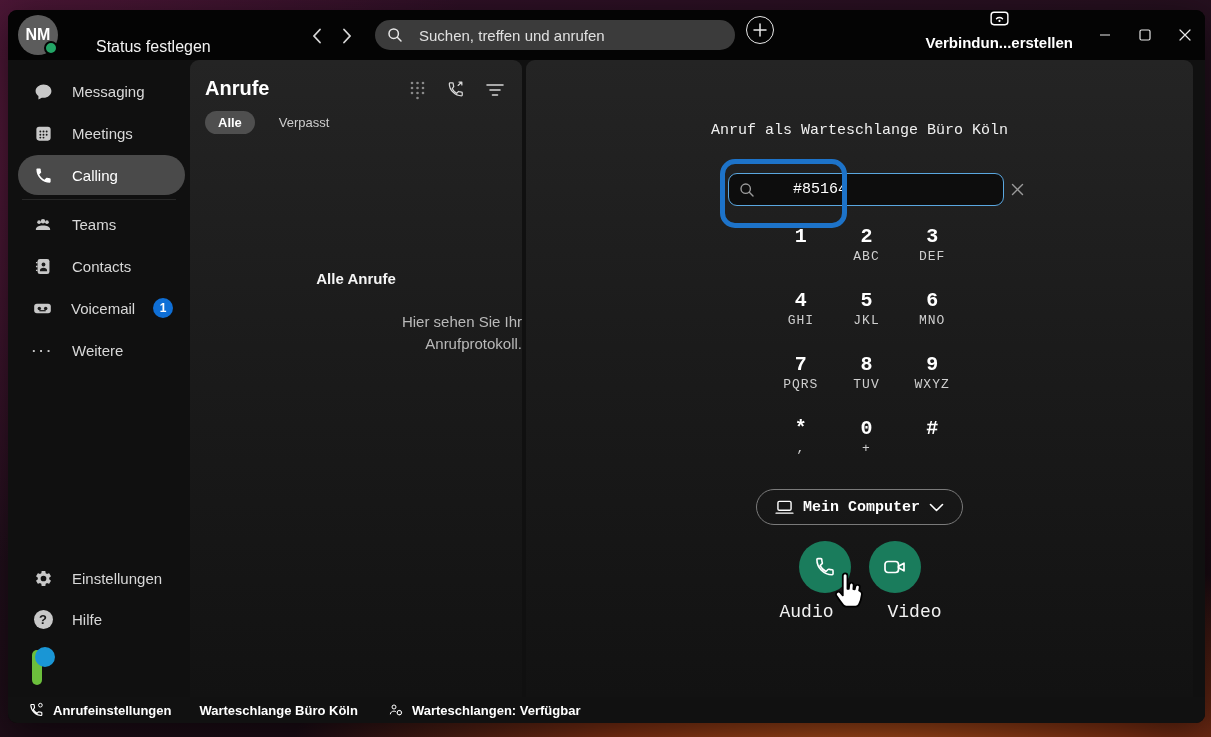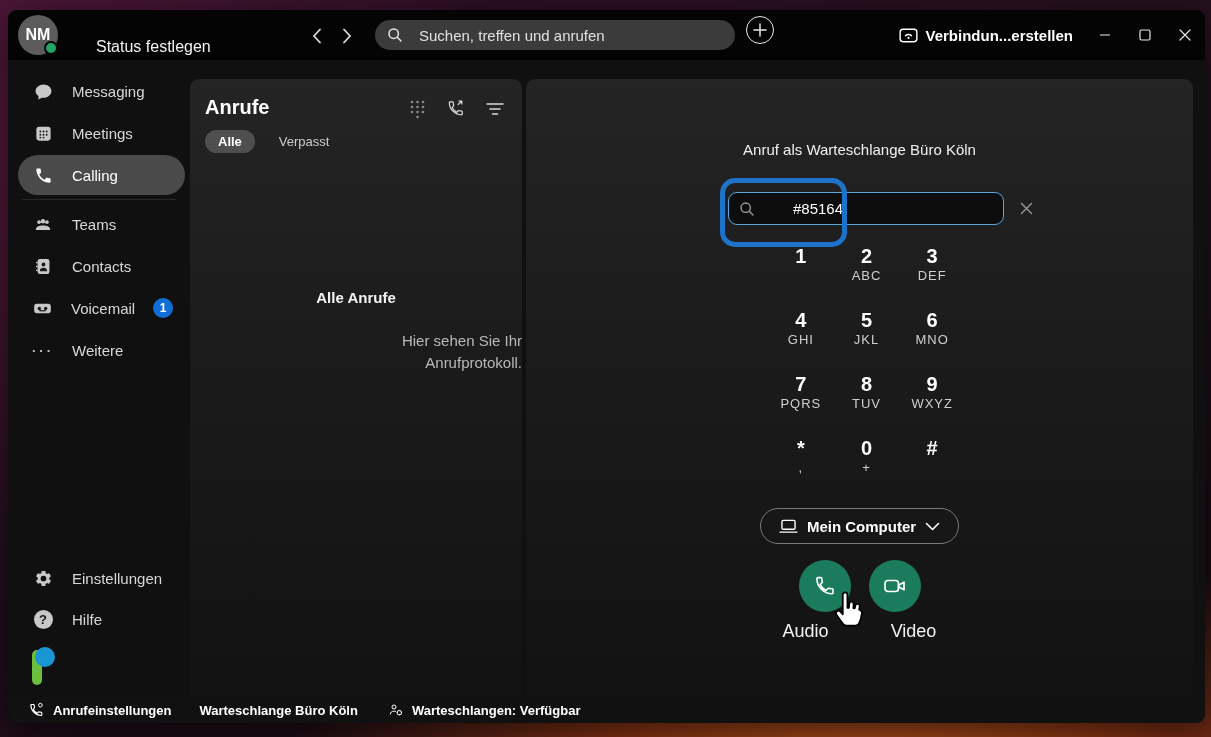--- a/index.html
+++ b/index.html
@@ -28,21 +28,21 @@
     justify-content:center; border-radius:5px; }
   .nav-back { left:296px; } .nav-fwd { left:326px; }
   .global-search { position:absolute; left:367px; top:10px; width:360px; height:30px;
     background:#3b3b3b; border-radius:15px; display:flex; align-items:center; padding:0 12px; }
   .global-search input { flex:1; background:transparent; border:none; outline:none;
     color:#eaeaea; font-size:15px; margin-left:16px; font-family:inherit; }
   .global-search input::placeholder { color:#e0e0e0; opacity:1; }
   .plus-btn { position:absolute; left:738px; top:6px; width:28px; height:28px; border-radius:50%;
     border:1.6px solid #e8e8e8; display:flex; align-items:center; justify-content:center; }
   .connect { position:absolute; right:132px; top:0; height:50px; display:flex; align-items:center;
-    gap:7px; color:#fff; font-size:15px; font-weight:700; }
+    gap:7px; color:#fff; font-size:15px; font-weight:700;flex-direction:column; }
   .win-controls { position:absolute; right:0; top:0; height:50px; display:flex; }
   .win-btn { width:40px; height:50px; display:flex; align-items:center; justify-content:center; }
 
   
   .app-main { position:absolute; left:0; top:50px; right:0; bottom:26px; background:#101010; }
 
   
   .sidebar { position:absolute; left:0; top:0; width:182px; bottom:0; }
   .side-list { padding-top:10px; display:flex; flex-direction:column; }
   .side-item { height:40px; margin:1px 5px 1px 10px; border-radius:20px; display:flex;
@@ -59,23 +59,23 @@
     font-size:13px; font-weight:700; display:flex; align-items:center; justify-content:center; }
   .dots-icon { color:#c8c8c8; font-size:13px; letter-spacing:3px; font-weight:700; }
   .logo-p { position:relative; width:40px; height:40px; margin:8px 0 4px 24px; }
   .logo-stem { position:absolute; left:0; top:3px; width:10px; height:35px; border-radius:5px;
     background:#6cbf3c; }
   .logo-bowl { position:absolute; left:3px; top:0; width:12px; height:12px; border-radius:50%;
     border:10px solid #1a96d5; }
 
   
   .panel { position:absolute; top:0; bottom:0; border-radius:9px 9px 0 0;
-    background:linear-gradient(180deg,#242424 0%, #1b1b1b 45%, #121212 100%);margin-top:19px; }
+    background:linear-gradient(180deg,#242424 0%, #1b1b1b 45%, #121212 100%); }
   .calls-panel { left:182px; width:332px; }
-  .dial-panel { left:518px; right:12px; }
+  .dial-panel { left:518px; right:12px;font-family:Liberation Mono, monospace; }
 
   
   .calls-header { position:absolute; left:15px; top:17px; color:#fff; font-size:20px; font-weight:700; }
   .calls-icons { position:absolute; right:18px; top:20px; display:flex; gap:20px; align-items:center; }
   .tabs { position:absolute; left:15px; top:51px; display:flex; gap:24px; align-items:center; }
   .tab-pill { background:#4f4f4f; color:#fff; font-size:13px; font-weight:600;
     padding:4px 13px; border-radius:12px; }
   .tab-plain { color:#cdcdcd; font-size:13px; }
   .empty-state { position:absolute; left:0; right:0; top:210px; text-align:center; }
   .empty-title { color:#f5f5f5; font-size:15px; font-weight:700; margin-bottom:24px; }

